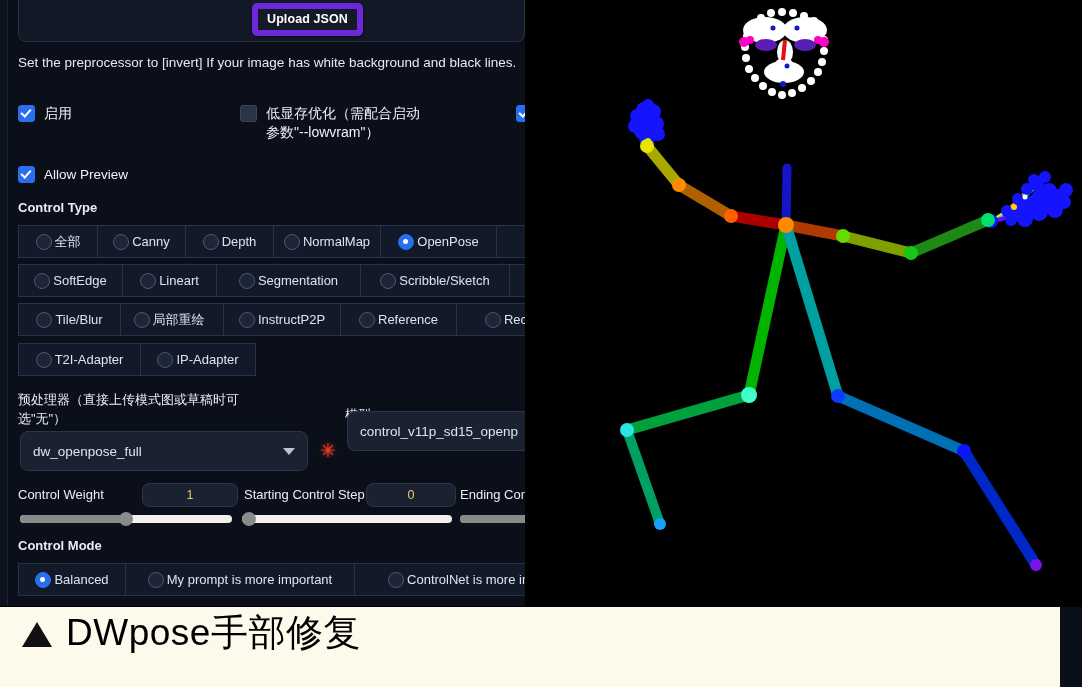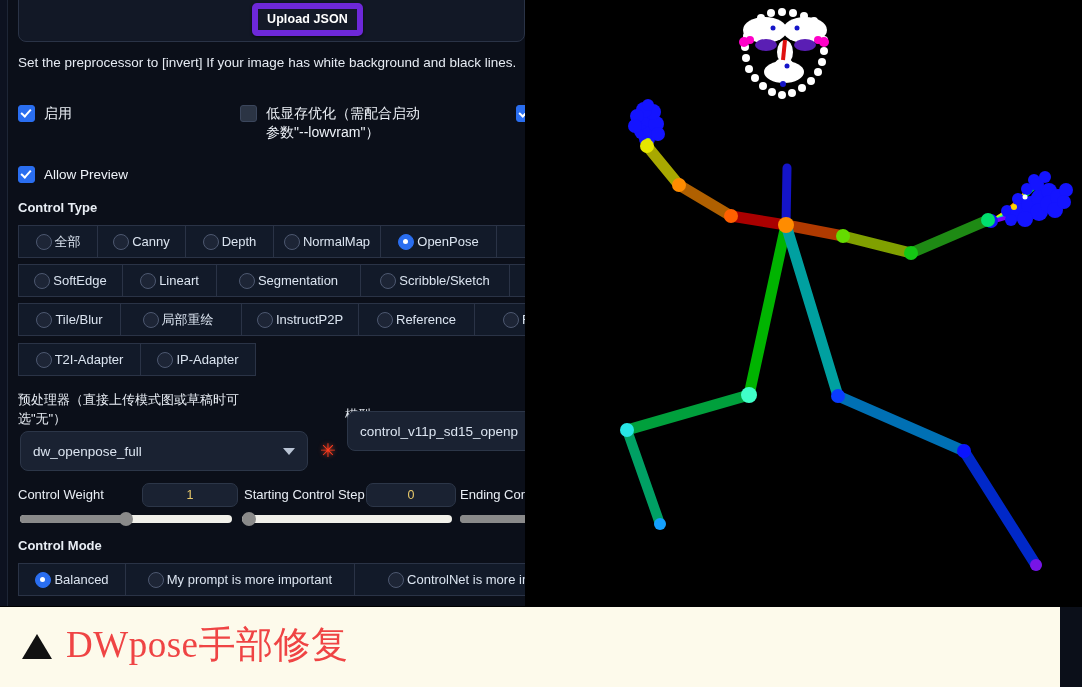--- a/index.html
+++ b/index.html
@@ -123,23 +123,23 @@
     background:#000;
   }
   .pose svg{display:block;}
 
   
   .caption{
     position:absolute;left:0;top:607px;width:1082px;height:80px;
     background:#fdfaeb;
   }
   .caption-text{
-    position:absolute;left:22px;top:13px;
-    font-size:37px;color:#ef4444;letter-spacing:.5px;
-    font-family:Liberation Serif, serif;
+    position:absolute;left:22px;top:1px;
+    font-size:37px;color:#000000;letter-spacing:.5px;
+    font-family:Liberation Sans, sans-serif;
     white-space:nowrap;
   }
   .caption-tri{
     display:inline-block;width:0;height:0;
     border-left:15px solid transparent;border-right:15px solid transparent;
     border-bottom:25px solid #111;margin-right:14px;vertical-align:-2px;
   }
   .right-black{
     position:absolute;left:1060px;top:607px;width:22px;height:80px;background:#0b0f19;
   }
@@ -230,21 +230,21 @@
         <div class="radio" style="width:100px;">
           
         </div>
       </div>
 
       <div class="radio-row" style="left:18px;top:303px;">
         <div class="radio" style="width:103px;">
           <span class="dot"></span>
           <span>Tile/Blur</span>
         </div>
-        <div class="radio" style="width:122px;padding-left:6px;">
+        <div class="radio" style="width:104px;padding-left:6px;">
           <span class="dot"></span>
           <span class="cjk">局部重绘</span>
         </div>
         <div class="radio" style="width:118px;">
           <span class="dot"></span>
           <span>InstructP2P</span>
         </div>
         <div class="radio" style="width:117px;">
           <span class="dot"></span>
           <span>Reference</span>

